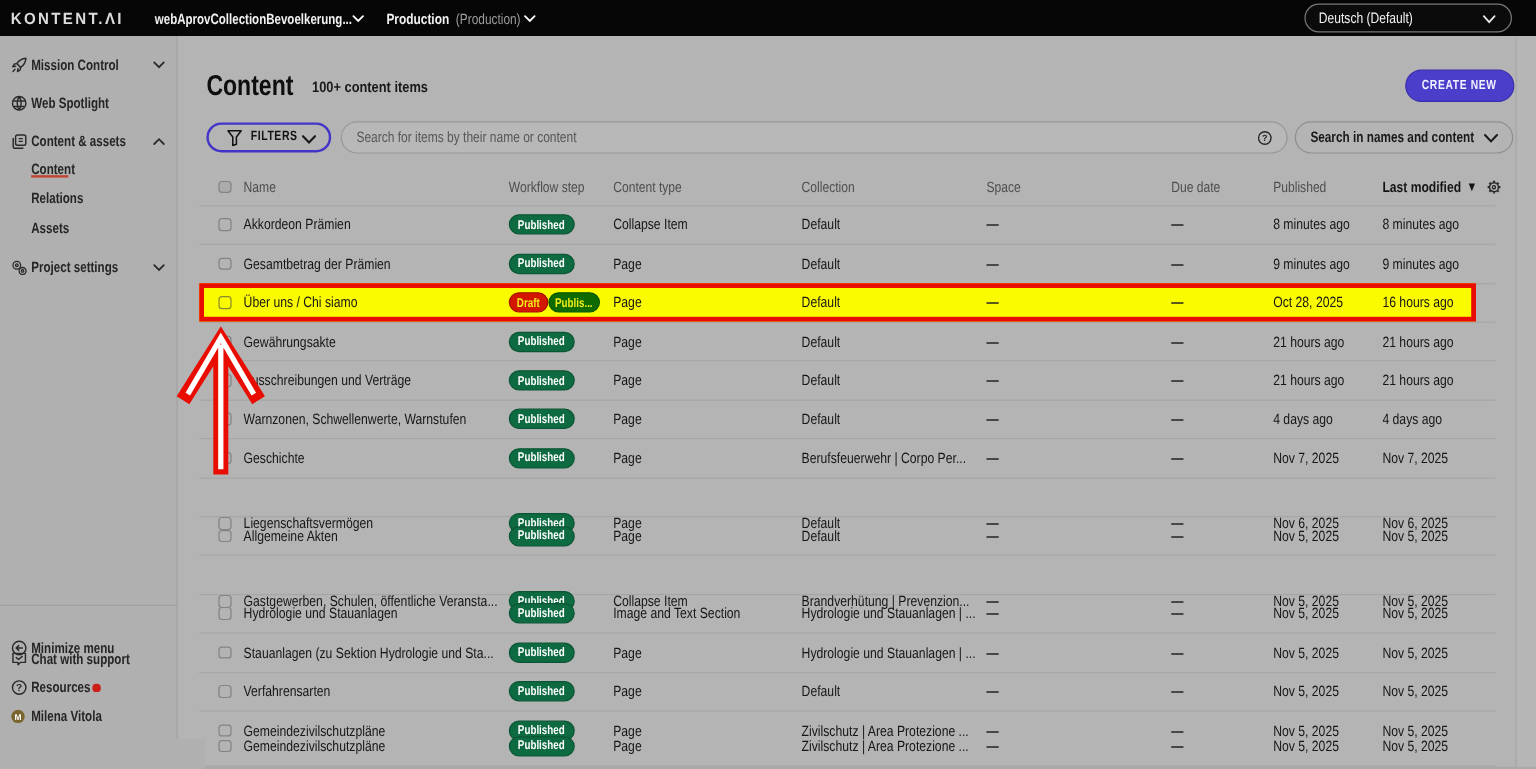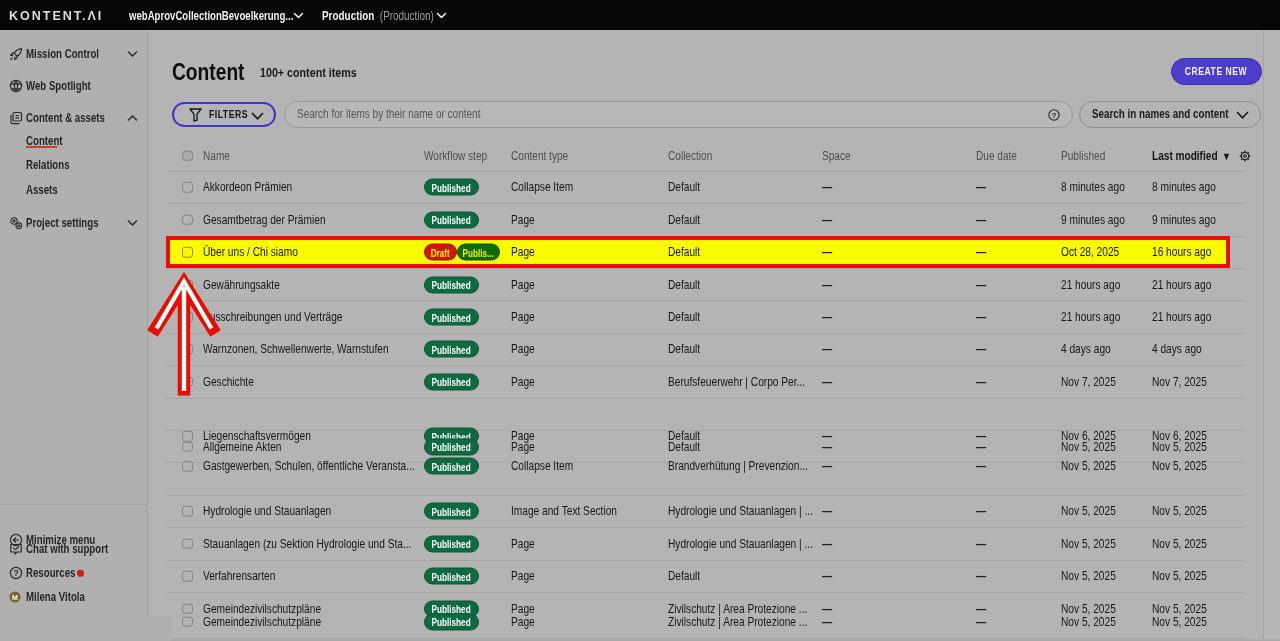--- a/index.html
+++ b/index.html
@@ -48,20 +48,26 @@
 <div id="topbar">
  <span id="logo">KONTENT.ΛI</span>
  <span id="proj">webAprovCollectionBevoelkerung...</span>
  <svg class="abs" style="left:293px;top:11.5px" width="11" height="8" viewBox="0 0 11 8">
       <path d="M1.5 1.5 L5.5 5.5 L9.5 1.5" stroke="#fff" stroke-width="1.5" fill="none" stroke-linecap="round"></path>
     </svg>
  <span id="prod">Production&nbsp; <i>(Production)</i></span>
  <svg class="abs" style="left:436px;top:11.5px" width="11" height="8" viewBox="0 0 11 8">
       <path d="M1.5 1.5 L5.5 5.5 L9.5 1.5" stroke="#fff" stroke-width="1.5" fill="none" stroke-linecap="round"></path>
     </svg>
+ <div id="langpill">
+      <span class="t">Deutsch (Default)</span>
+   <svg class="abs" style="right:12px;top:8px" width="12" height="9" viewBox="0 0 12 9">
+        <path d="M1.5 1.5 L6 6.5 L10.5 1.5" stroke="#e8e8e8" stroke-width="1.5" fill="none" stroke-linecap="round"></path>
+      </svg>
+ </div>
 </div>
 <div id="rightcol"></div>
 <div id="sidebar"></div>
 <div class="mi" style="top:41.5px">
     <svg class="ic" width="14" height="14" viewBox="0 0 14 14">
       <g stroke="#2a2a2a" stroke-width="1.2" fill="none" stroke-linecap="round" stroke-linejoin="round">
         <path d="M8.2 9.2 C10.5 7.6 12.3 5.2 12.6 1.6 C9 1.9 6.6 3.7 5 6 Z"></path>
         <path d="M5 6 L3 6.4 L1.6 8.6 L4 8.2"></path>
         <path d="M8.2 9.2 L7.8 11.2 L5.6 12.6 L6 10.2"></path>
         <path d="M3.5 10.8 L1.8 12.5"></path>
@@ -333,21 +339,21 @@
     <span class="badge g" style="left:258px;width:55px">
       <i>Published</i>
     </span>
     <span class="c" style="left:345px">Page</span>
     <span class="c" style="left:502px">Default</span>
     <span class="c dash" style="left:656px">—</span>
     <span class="c dash" style="left:810px">—</span>
     <span class="c" style="left:895px">Nov 5, 2025</span>
     <span class="c" style="left:986px">Nov 5, 2025</span>
   </div>
-<div class="row" style="top:450px">
+<div class="row" style="top:485px">
     <span class="cb" style="left:16px"></span>
     <span class="c" style="left:37px">Gastgewerben, Schulen, öffentliche Veransta...</span>
     <span class="badge g" style="left:258px;width:55px">
       <i>Published</i>
     </span>
     <span class="c" style="left:345px">Collapse Item</span>
     <span class="c" style="left:502px">Brandverhütung | Prevenzion...</span>
     <span class="c dash" style="left:656px">—</span>
     <span class="c dash" style="left:810px">—</span>
     <span class="c" style="left:895px">Nov 5, 2025</span>

